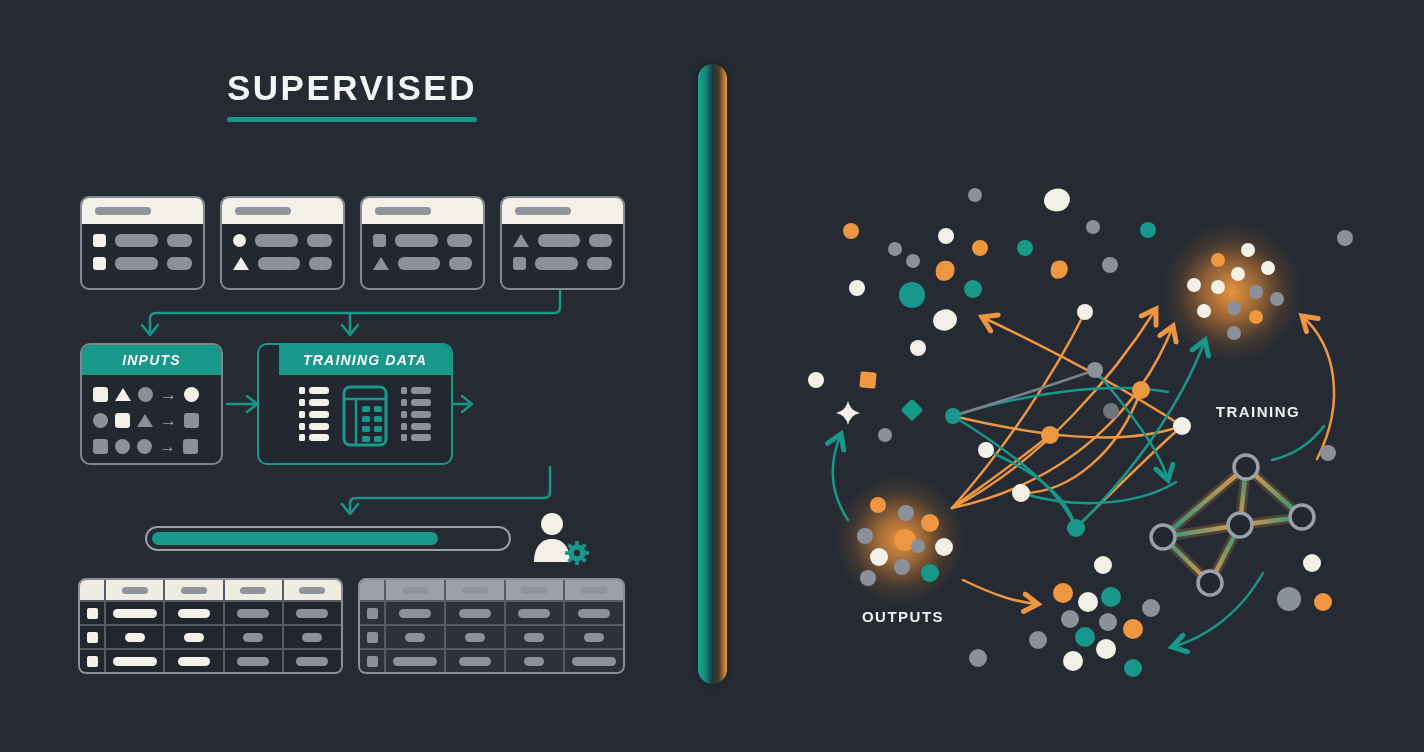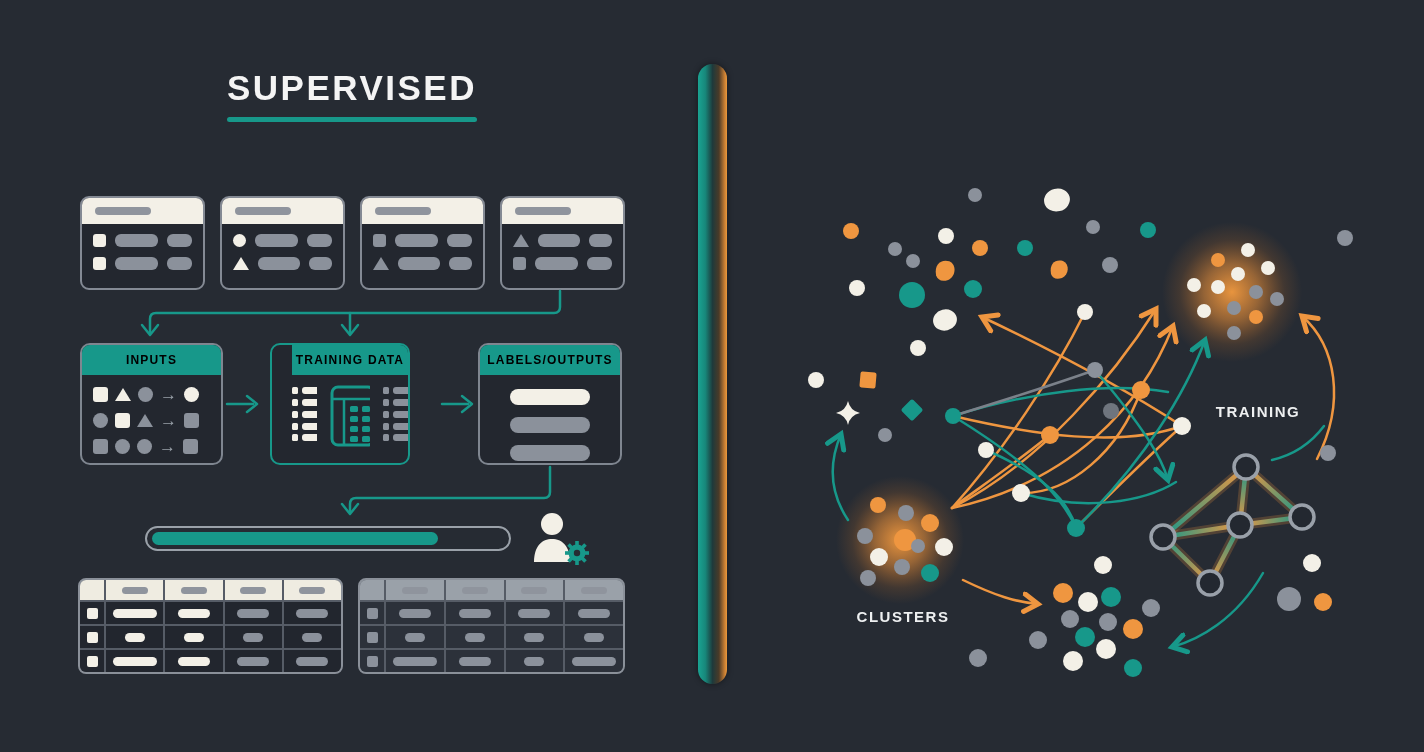--- a/index.html
+++ b/index.html
@@ -37,24 +37,24 @@
   .tone-w.shp-square,.tone-w.shp-circle{background:var(--cream);}
   .tone-g.shp-square,.tone-g.shp-circle{background:var(--gray);}
   .tone-w.shp-triangle{border-bottom:13px solid var(--cream);}
   .tone-g.shp-triangle{border-bottom:13px solid var(--gray);}
   .pill{height:13px;border-radius:6px;background:var(--gray);}
   .pill.long{width:46px;} .pill.short{width:26px;}
   
   .flow-box{position:absolute;top:343px;height:122px;border:2px solid #7f8690;border-radius:10px;
             background:var(--panel);box-sizing:border-box;overflow:hidden;}
   .flow-box.teal-border{border-color:var(--teal);}
-  .flow-head{height:30px;background:var(--teal);color:#000000;font-size:12px;font-weight:700;
-             letter-spacing:1.2px;display:flex;align-items:center;justify-content:center;}
+  .flow-head{height:30px;background:var(--teal);color:#ffffff;font-size:14px;font-weight:700;
+             letter-spacing:1.2px;display:flex;align-items:center;justify-content:center;font-style:italic;}
   #box-inputs{left:80px;width:143px;}
-  #box-training{left:270px;width:140px;padding-left:20px;}
+  #box-training{left:257px;width:196px;padding-left:20px;}
   #box-labels{left:478px;width:144px;}
   .inputs-grid{padding:9px 11px;display:flex;flex-direction:column;gap:6px;}
   .inputs-row{display:flex;align-items:center;gap:7px;height:20px;}
   .inputs-row .shp-square{width:15px;height:15px;}
   .inputs-row .shp-circle{width:15px;height:15px;}
   .tok-arrow{color:#9aa1a9;font-size:17px;line-height:1;font-weight:700;}
   .training-body{display:flex;align-items:center;justify-content:center;gap:13px;padding-top:10px;}
   .labels-body{display:flex;flex-direction:column;align-items:center;gap:12px;padding-top:14px;}
   .pill-big{width:80px;height:16px;border-radius:8px;}
   .pill-big.cream{background:var(--cream);} .pill-big.gray{background:var(--gray);}
@@ -239,28 +239,20 @@
           <rect x="10" y="0" width="20" height="7" rx="3" fill="#8b919b"></rect>
           <rect x="0" y="12" width="6" height="7" rx="1.5" fill="#8b919b"></rect>
           <rect x="10" y="12" width="20" height="7" rx="3" fill="#8b919b"></rect>
           <rect x="0" y="24" width="6" height="7" rx="1.5" fill="#8b919b"></rect>
           <rect x="10" y="24" width="20" height="7" rx="3" fill="#8b919b"></rect>
           <rect x="0" y="36" width="6" height="7" rx="1.5" fill="#8b919b"></rect>
           <rect x="10" y="36" width="20" height="7" rx="3" fill="#8b919b"></rect>
           <rect x="0" y="47" width="6" height="7" rx="1.5" fill="#8b919b"></rect>
           <rect x="10" y="47" width="20" height="7" rx="3" fill="#8b919b"></rect>
         </svg>
-      </div>
-  </div>
-  <div class="flow-box" id="box-labels">
-    <div class="flow-head">LABELS/OUTPUTS</div>
-    <div class="labels-body" id="labels-body">
-        <div class="pill-big cream"></div>
-        <div class="pill-big gray"></div>
-        <div class="pill-big gray"></div>
       </div>
   </div>
 
   <div class="progress-track">
     <div class="progress-fill" id="progress-fill" style="width: 79%;"></div>
   </div>
   <div class="person-wrap">
     <svg width="64" height="62">
       <circle cx="22" cy="16" r="11" fill="var(--cream)"></circle>
       <path d="M4,54 C4,38 12,31 22,31 C32,31 40,38 40,54 Z" fill="var(--cream)"></path>
@@ -568,14 +560,14 @@
         <circle cx="181" cy="410" r="11" fill="#ef9640"></circle>
         <circle cx="194" cy="416" r="7" fill="#8b919b"></circle>
         <circle cx="155" cy="427" r="9" fill="#f3f0e7"></circle>
         <circle cx="220" cy="417" r="9" fill="#f3f0e7"></circle>
         <circle cx="178" cy="437" r="8" fill="#8b919b"></circle>
         <circle cx="144" cy="448" r="8" fill="#8b919b"></circle>
         <circle cx="206" cy="443" r="9" fill="#17988a"></circle>
       </g>
     </svg>
   <div class="scene-label" id="label-patterns">TRAINING</div>
-  <div class="scene-label" id="label-clusters">CLUSTERS</div>
+  <div class="scene-label" id="label-clusters">OUTPUTS</div>
 </div>
 
 </body></html>

